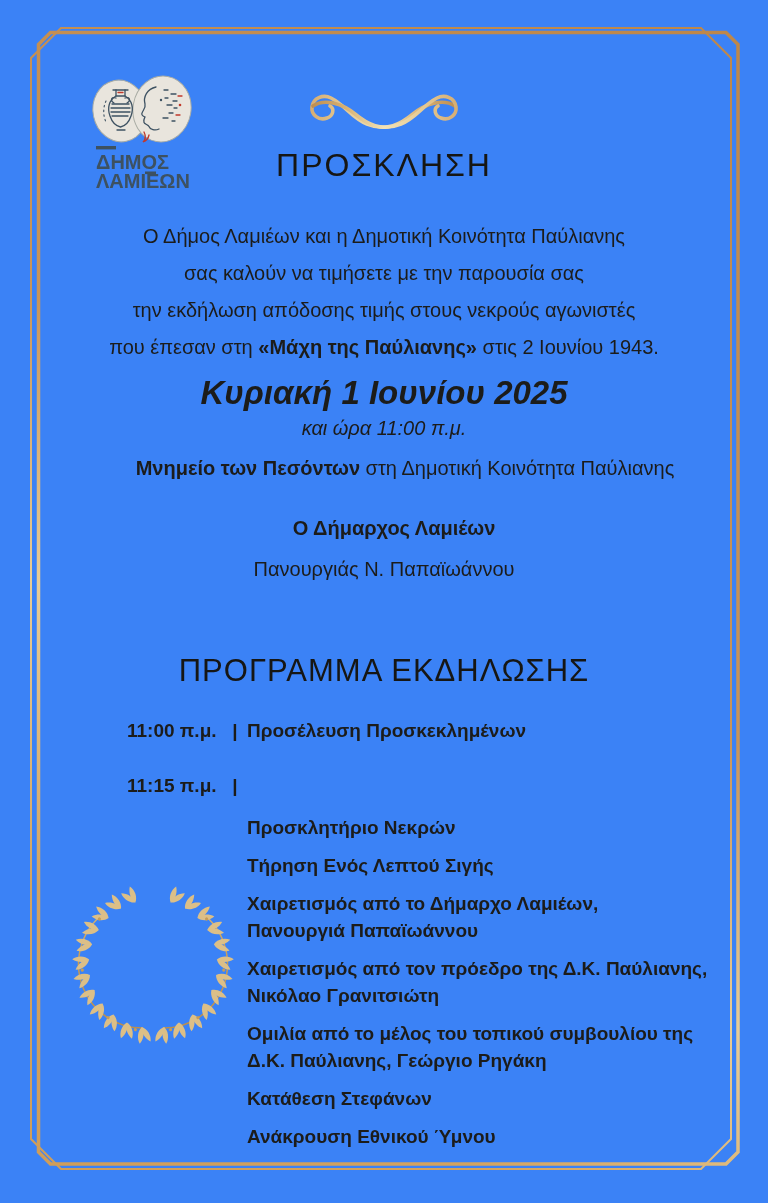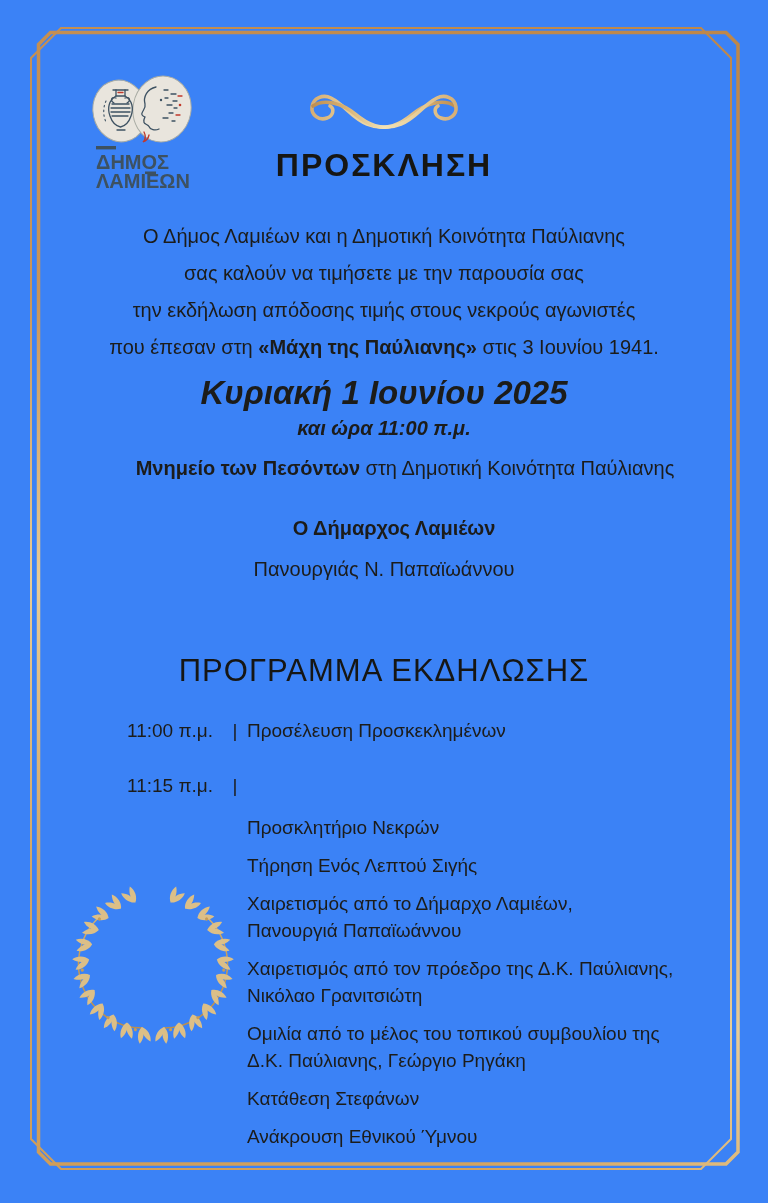--- a/index.html
+++ b/index.html
@@ -11,35 +11,35 @@
     font-family:"Liberation Sans", sans-serif;
     color:#1c1c1a;
   }
   .frame{position:absolute;inset:0;}
   .logo{position:absolute;left:84px;top:74px;width:132px;height:118px;}
   .flourish{position:absolute;left:297px;top:82px;width:174px;height:54px;}
   .wreath{position:absolute;left:72px;top:878px;width:162px;height:168px;}
 
   .content{position:absolute;left:0;right:0;top:0;padding-top:146px;text-align:center;}
   .title{
-    margin:0;font-size:32px;font-weight:700;letter-spacing:2px;
+    margin:0;font-size:32px;font-weight:400;letter-spacing:2px;
     line-height:38px;color:#161614;
   }
   .intro{margin:34px 0 0 0;font-size:20px;line-height:37px;}
   .iline{display:block;}
   .intro strong{font-weight:700;}
   .date{margin-top:6px;font-size:33px;line-height:42px;font-weight:700;font-style:italic;}
-  .time{margin-top:0;font-size:20px;line-height:28px;font-weight:700;font-style:italic;}
+  .time{margin-top:0;font-size:20px;line-height:28px;font-weight:400;font-style:italic;}
   .venue{margin-top:12px;font-size:20px;line-height:28px;}
   .venue strong{font-weight:700;margin-left:42px;}
   .role{margin-top:32px;font-size:20px;line-height:28px;font-weight:700;padding-left:20px;}
   .name{margin-top:13px;font-size:20px;line-height:28px;}
   .ptitle{margin:68px 0 0 0;font-size:31px;line-height:40px;font-weight:400;letter-spacing:1px;color:#161614;}
 
-  .plist{margin:26px 0 0 127px;text-align:left;font-size:19px;font-weight:400;}
+  .plist{margin:26px 0 0 127px;text-align:left;font-size:19px;font-weight:700;}
   .prow{display:flex;line-height:27px;}
   .prow.row1{margin-bottom:28px;}
   .prow.row2{margin-bottom:15px;}
   .ptime{width:96px;flex:0 0 auto;}
   .psep{width:24px;flex:0 0 auto;text-align:center;}
   .pitems{margin-left:120px;}
   .pitem{line-height:27px;margin-bottom:11px;white-space:pre-line;}
 </style>
 </head>
 <body>
@@ -112,21 +112,21 @@
     </g>
   </svg>
 
   <main class="content">
     <h1 class="title">ΠΡΟΣΚΛΗΣΗ</h1>
 
     <p class="intro">
       <span class="iline">Ο Δήμος Λαμιέων και η Δημοτική Κοινότητα Παύλιανης</span>
       <span class="iline">σας καλούν να τιμήσετε με την παρουσία σας</span>
       <span class="iline">την εκδήλωση απόδοσης τιμής στους νεκρούς αγωνιστές</span>
-      <span class="iline"><span>που έπεσαν στη </span><strong>«Μάχη της Παύλιανης»</strong><span> στις 3 Ιουνίου 1941.</span></span>
+      <span class="iline"><span>που έπεσαν στη </span><strong>«Μάχη της Παύλιανης»</strong><span> στις 2 Ιουνίου 1943.</span></span>
     </p>
 
     <div class="date">Κυριακή 1 Ιουνίου 2025</div>
     <div class="time">και ώρα 11:00 π.μ.</div>
 
     <div class="venue"><strong>Μνημείο των Πεσόντων</strong><span> στη Δημοτική Κοινότητα Παύλιανης</span></div>
 
     <div class="role">Ο Δήμαρχος Λαμιέων</div>
     <div class="name">Πανουργιάς Ν. Παπαϊωάννου</div>
 

